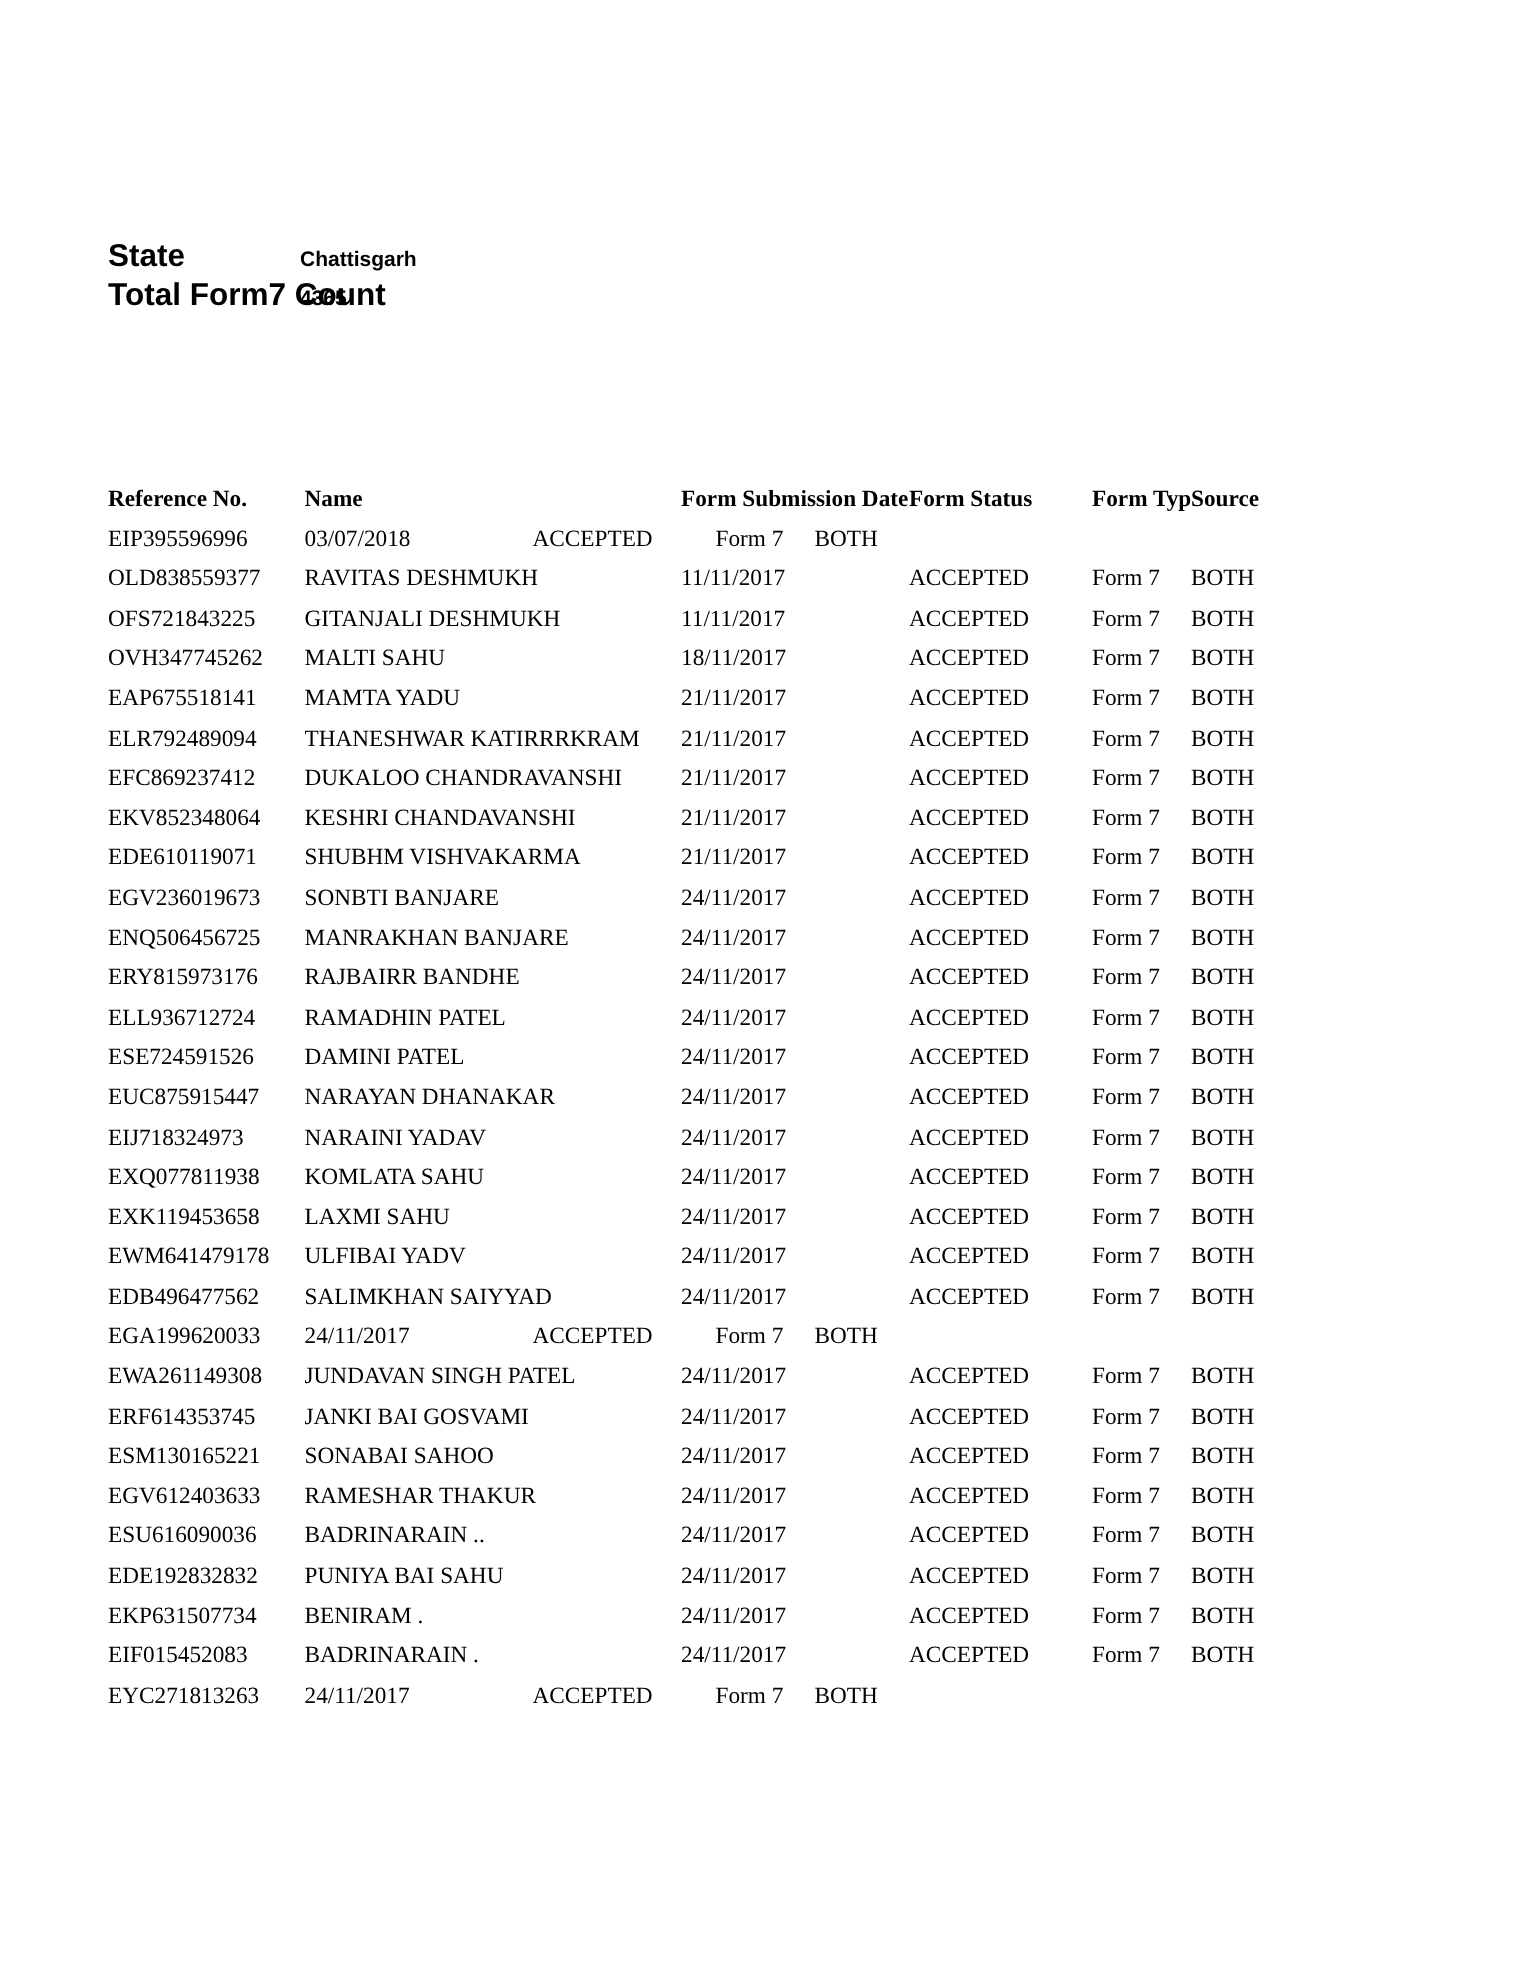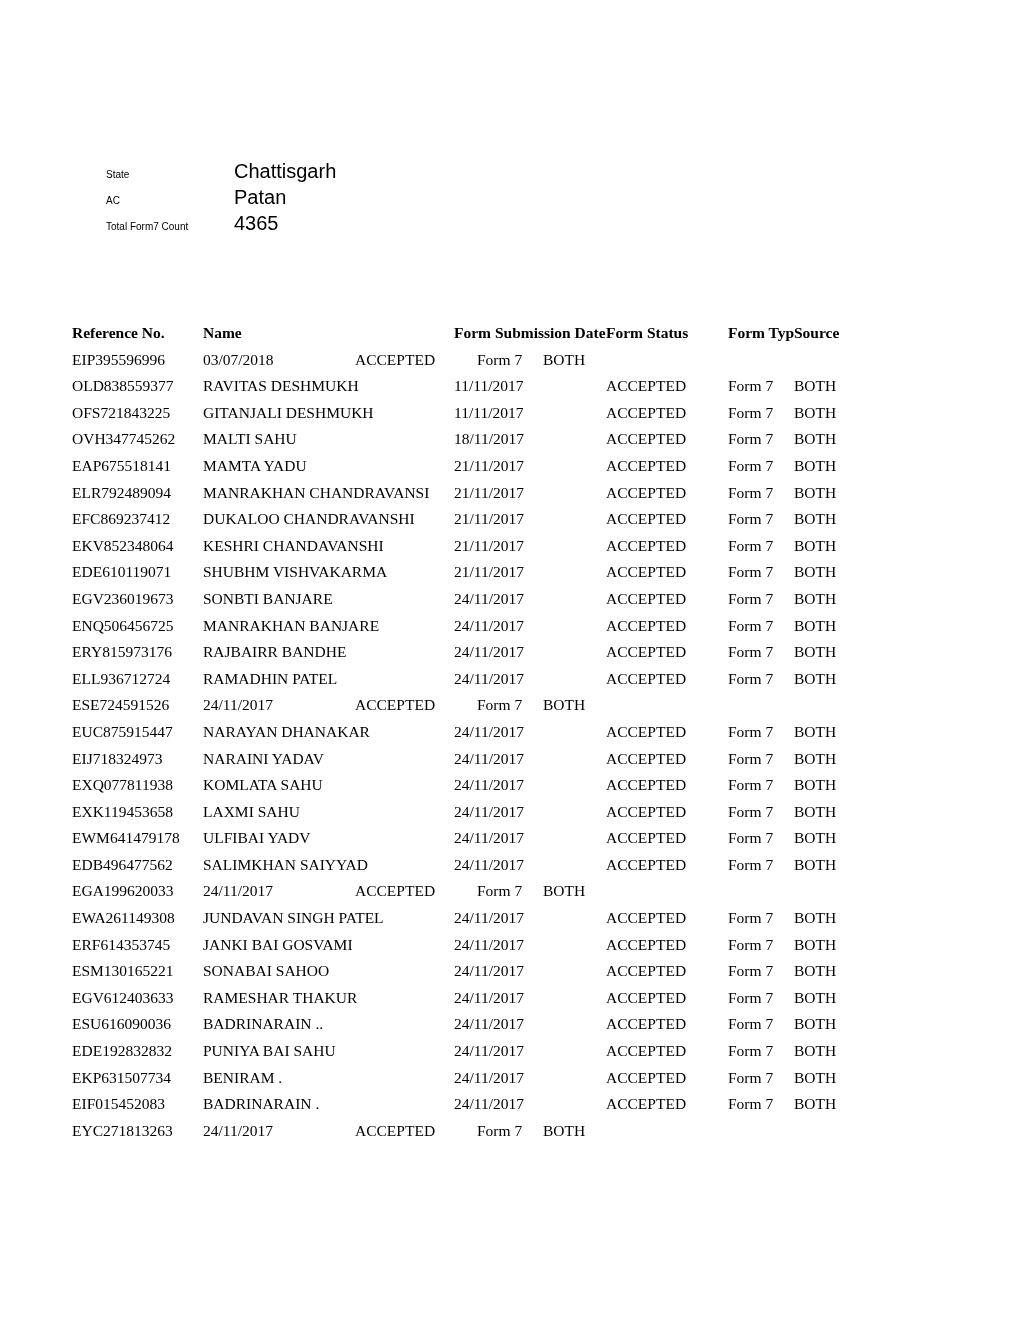--- a/index.html
+++ b/index.html
@@ -29,28 +29,27 @@
     top: 158px;
   }
   .meta-row {
     display: flex;
     align-items: baseline;
     height: 26px;
     line-height: 26px;
   }
   .meta-label {
     width: 128px;
-    font-size: 10px;
-    font-weight: normal;
+    font-size: 21px;
+    font-weight: bold;
     white-space: nowrap;
-    margin-left: 34px;
   }
   .meta-value {
-    font-size: 20px;
-    font-weight: normal;
+    font-size: 14px;
+    font-weight: bold;
     white-space: nowrap;
   }
 
   
   .table {
     position: absolute;
     left: 72px;
     top: 320px;
     width: 800px;
     font-family: Liberation Serif, serif;
@@ -78,24 +77,20 @@
 </style>
 </head>
 <body>
 
 <div class="page">
 
   <div class="meta">
     <div class="meta-row">
       <span class="meta-label">State</span>
       <span class="meta-value">Chattisgarh</span>
-    </div>
-    <div class="meta-row">
-      <span class="meta-label">AC</span>
-      <span class="meta-value">Patan</span>
     </div>
     <div class="meta-row">
       <span class="meta-label">Total Form7 Count</span>
       <span class="meta-value">4365</span>
     </div>
   </div>
 
   <div class="table">
     <div class="trow thead">
       <span class="cell c-ref">Reference No.</span>
@@ -140,21 +135,21 @@
         <div class="trow">
           <span class="cell c-ref">EAP675518141</span>
           <span class="cell c-name">MAMTA YADU</span>
           <span class="cell c-date">21/11/2017</span>
           <span class="cell c-status">ACCEPTED</span>
           <span class="cell c-type">Form 7</span>
           <span class="cell c-source">BOTH</span>
         </div>
         <div class="trow">
           <span class="cell c-ref">ELR792489094</span>
-          <span class="cell c-name">MANRAKHAN CHANDRAVANSI</span>
+          <span class="cell c-name">THANESHWAR KATIRRRKRAM</span>
           <span class="cell c-date">21/11/2017</span>
           <span class="cell c-status">ACCEPTED</span>
           <span class="cell c-type">Form 7</span>
           <span class="cell c-source">BOTH</span>
         </div>
         <div class="trow">
           <span class="cell c-ref">EFC869237412</span>
           <span class="cell c-name">DUKALOO CHANDRAVANSHI</span>
           <span class="cell c-date">21/11/2017</span>
           <span class="cell c-status">ACCEPTED</span>
@@ -204,20 +199,21 @@
         <div class="trow">
           <span class="cell c-ref">ELL936712724</span>
           <span class="cell c-name">RAMADHIN PATEL</span>
           <span class="cell c-date">24/11/2017</span>
           <span class="cell c-status">ACCEPTED</span>
           <span class="cell c-type">Form 7</span>
           <span class="cell c-source">BOTH</span>
         </div>
         <div class="trow">
           <span class="cell c-ref">ESE724591526</span>
+          <span class="cell c-name">DAMINI PATEL</span>
           <span class="cell c-date">24/11/2017</span>
           <span class="cell c-status">ACCEPTED</span>
           <span class="cell c-type">Form 7</span>
           <span class="cell c-source">BOTH</span>
         </div>
         <div class="trow">
           <span class="cell c-ref">EUC875915447</span>
           <span class="cell c-name">NARAYAN DHANAKAR</span>
           <span class="cell c-date">24/11/2017</span>
           <span class="cell c-status">ACCEPTED</span>

